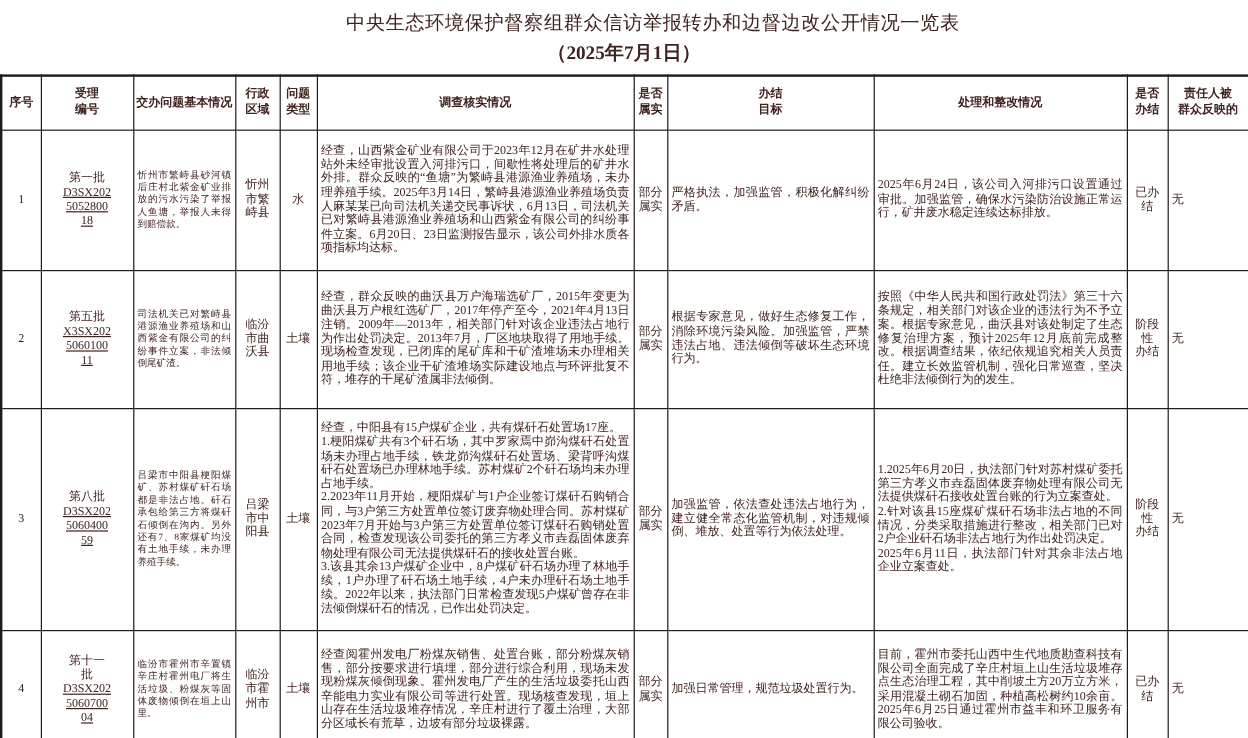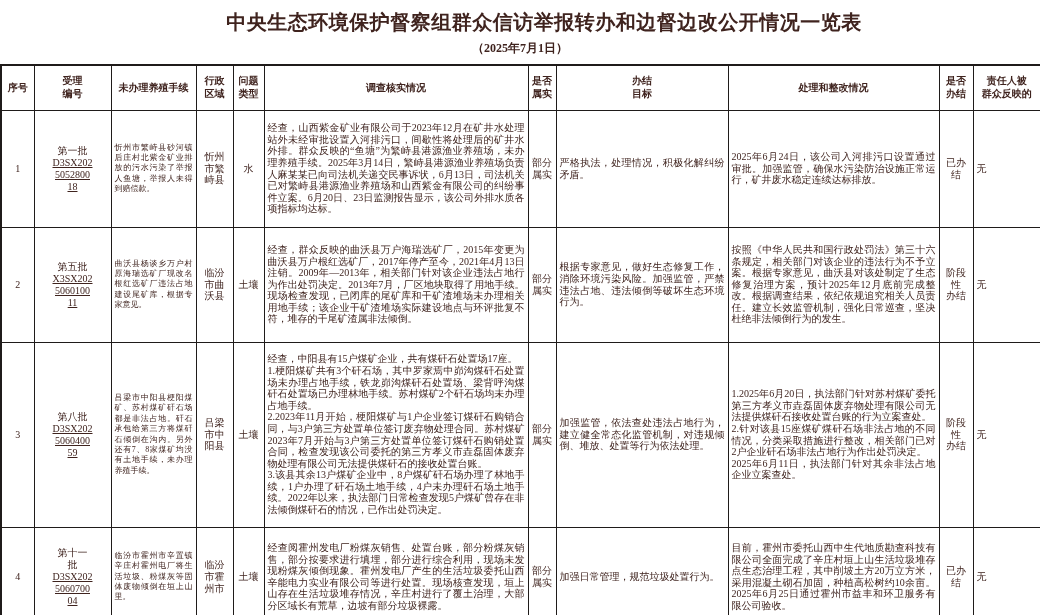--- a/index.html
+++ b/index.html
@@ -2,25 +2,25 @@
 <html><head>
 <meta charset="utf-8">
 <style>
   html,body { margin:0; padding:0; background:#ffffff; }
   body {
     width:1040px; height:615px; overflow:hidden;
     font-family:"Liberation Serif","DejaVu Serif",serif;
     color:#3f231e;
   }
   .title {
-    text-align:center; font-size:20px; font-weight:bold;
+    text-align:center; font-size:16px; font-weight:normal;
     padding-top:9px; letter-spacing:0.5px;padding-left:48px;
   }
   .subtitle {
-    text-align:center; font-size:12px; font-weight:bold; margin-top:4px;
+    text-align:center; font-size:16px; font-weight:bold; margin-top:4px;
   }
   table {
     border-collapse:collapse; table-layout:fixed;
     width:1039px; margin:7px 0 0 0;
   }
   th, td {
     border:1px solid #1f1b1a;
     vertical-align:middle; overflow:hidden;
     box-sizing:border-box;
   }
@@ -56,21 +56,21 @@
       <col style="width:172px">
       <col style="width:211px">
     <col style="width:34px">
       <col style="width:68px">
   </colgroup>
   <thead>
     <tr style="height:45px">
       <th>序号</th>
       <th>受理
 编号</th>
-      <th>未办理养殖手续</th>
+      <th>交办问题基本情况</th>
       <th>行政
 区域</th>
       <th>问题
 类型</th>
       <th>调查核实情况</th>
       <th>是否
 属实</th>
       <th>办结
 目标</th>
       <th>处理和整改情况</th>
@@ -90,34 +90,34 @@
 18</span>
       </td>
       <td class="c-left just issue">忻州市繁峙县砂河镇后庄村北紫金矿业排放的污水污染了举报人鱼塘，举报人未得到赔偿款。</td>
       <td class="c-center pre">忻州
 市繁
 峙县</td>
       <td class="c-center">水</td>
       <td class="c-left just pre">经查，山西紫金矿业有限公司于2023年12月在矿井水处理站外未经审批设置入河排污口，间歇性将处理后的矿井水外排。群众反映的“鱼塘”为繁峙县港源渔业养殖场，未办理养殖手续。2025年3月14日，繁峙县港源渔业养殖场负责人麻某某已向司法机关递交民事诉状，6月13日，司法机关已对繁峙县港源渔业养殖场和山西紫金有限公司的纠纷事件立案。6月20日、23日监测报告显示，该公司外排水质各项指标均达标。</td>
       <td class="c-center pre">部分
 属实</td>
-      <td class="c-left just">严格执法，处理情况，积极化解纠纷矛盾。</td>
+      <td class="c-left just">严格执法，加强监管，积极化解纠纷矛盾。</td>
       <td class="c-left just pre">2025年6月24日，该公司入河排污口设置通过审批。加强监管，确保水污染防治设施正常运行，矿井废水稳定连续达标排放。</td>
       <td class="c-center pre">已办结</td>
       <td class="c-left">无</td>
     </tr>
     <tr style="height:115px">
       <td class="c-center">2</td>
       <td class="c-center">
         <span class="case-batch">第五批</span>
         <span class="case-code">X3SX202
 5060100
 11</span>
       </td>
-      <td class="c-left just issue">曲沃县杨谈乡万户村原海瑞选矿厂现改名根红选矿厂违法占地建设尾矿库，根据专家意见。</td>
+      <td class="c-left just issue">司法机关已对繁峙县港源渔业养殖场和山西紫金有限公司的纠纷事件立案，非法倾倒尾矿渣。</td>
       <td class="c-center pre">临汾
 市曲
 沃县</td>
       <td class="c-center">土壤</td>
       <td class="c-left just pre">经查，群众反映的曲沃县万户海瑞选矿厂，2015年变更为曲沃县万户根红选矿厂，2017年停产至今，2021年4月13日注销。2009年—2013年，相关部门针对该企业违法占地行为作出处罚决定。2013年7月，厂区地块取得了用地手续。现场检查发现，已闭库的尾矿库和干矿渣堆场未办理相关用地手续；该企业干矿渣堆场实际建设地点与环评批复不符，堆存的干尾矿渣属非法倾倒。</td>
       <td class="c-center pre">部分
 属实</td>
       <td class="c-left just">根据专家意见，做好生态修复工作，消除环境污染风险。加强监管，严禁违法占地、违法倾倒等破坏生态环境行为。</td>
       <td class="c-left just pre">按照《中华人民共和国行政处罚法》第三十六条规定，相关部门对该企业的违法行为不予立案。根据专家意见，曲沃县对该处制定了生态修复治理方案，预计2025年12月底前完成整改。根据调查结果，依纪依规追究相关人员责任。建立长效监管机制，强化日常巡查，坚决杜绝非法倾倒行为的发生。</td>
       <td class="c-center pre">阶段性

